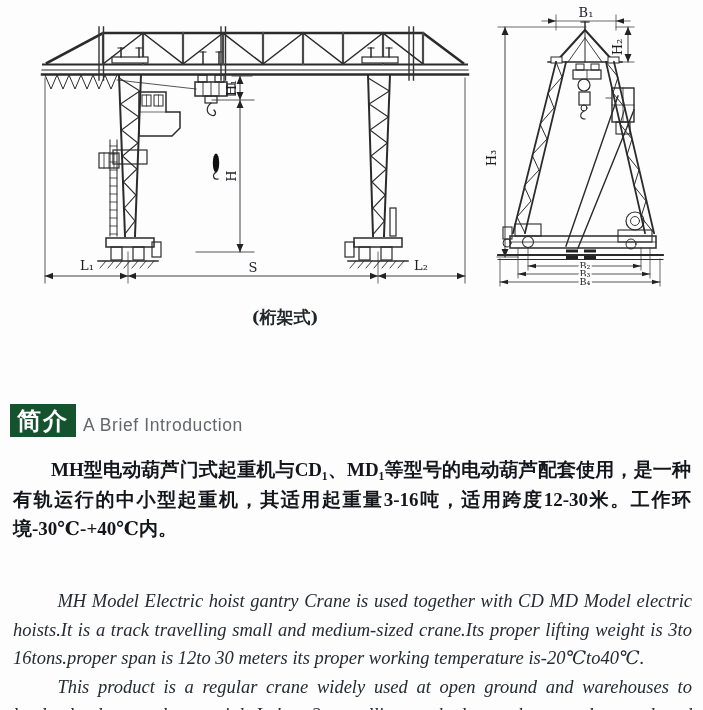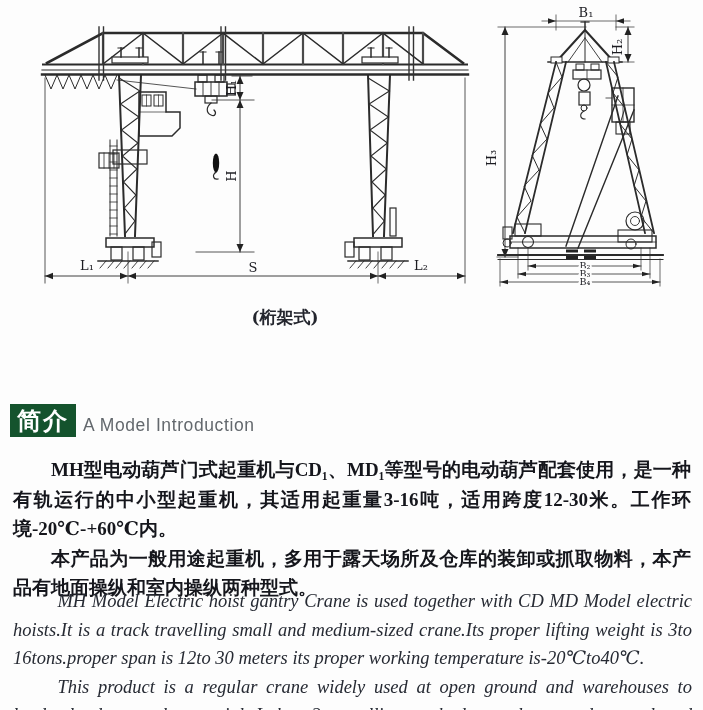--- a/index.html
+++ b/index.html
@@ -256,26 +256,25 @@
       <text class="dimlabel" transform="translate(496,158) rotate(-90)" text-anchor="middle">H₃</text>
       <text class="dimlabel-sm" x="585" y="269" text-anchor="middle">B₂</text>
       <text class="dimlabel-sm" x="585" y="277" text-anchor="middle">B₃</text>
       <text class="dimlabel-sm" x="585" y="285" text-anchor="middle">B₄</text>
       <text class="caption" x="285" y="323" text-anchor="middle">(桁架式)</text>
     </g>
   </svg>
 
   <div id="section-header">
     <span id="section-badge">简介</span>
-    <span id="section-title">A Model Introduction</span>
+    <span id="section-title">A Brief Introduction</span>
   </div>
 
   <div id="zh-block">
-    <p>MH型电动葫芦门式起重机与CD₁、MD₁等型号的电动葫芦配套使用，是一种有轨运行的中小型起重机，其适用起重量3-16吨，适用跨度12-30米。工作环境-20℃-+60℃内。</p>
-    <p>本产品为一般用途起重机，多用于露天场所及仓库的装卸或抓取物料，本产品有地面操纵和室内操纵两种型式。</p>
+    <p>MH型电动葫芦门式起重机与CD₁、MD₁等型号的电动葫芦配套使用，是一种有轨运行的中小型起重机，其适用起重量3-16吨，适用跨度12-30米。工作环境-30℃-+40℃内。</p>
   </div>
 
   <div id="en-block">
     <p>MH Model Electric hoist gantry Crane is used together with CD MD Model electric hoists.It is a track travelling small and medium-sized crane.Its proper lifting weight is 3to 16tons.proper span  is 12to 30 meters its proper working temperature is-20℃to40℃.</p>
     <p>This product is a regular crane widely used at open ground and warehouses to load.unload or grab materials.It has 2controlling methods.namely ground control and cabin control .</p>
   </div>
 
 </div>
 
 </body></html>

